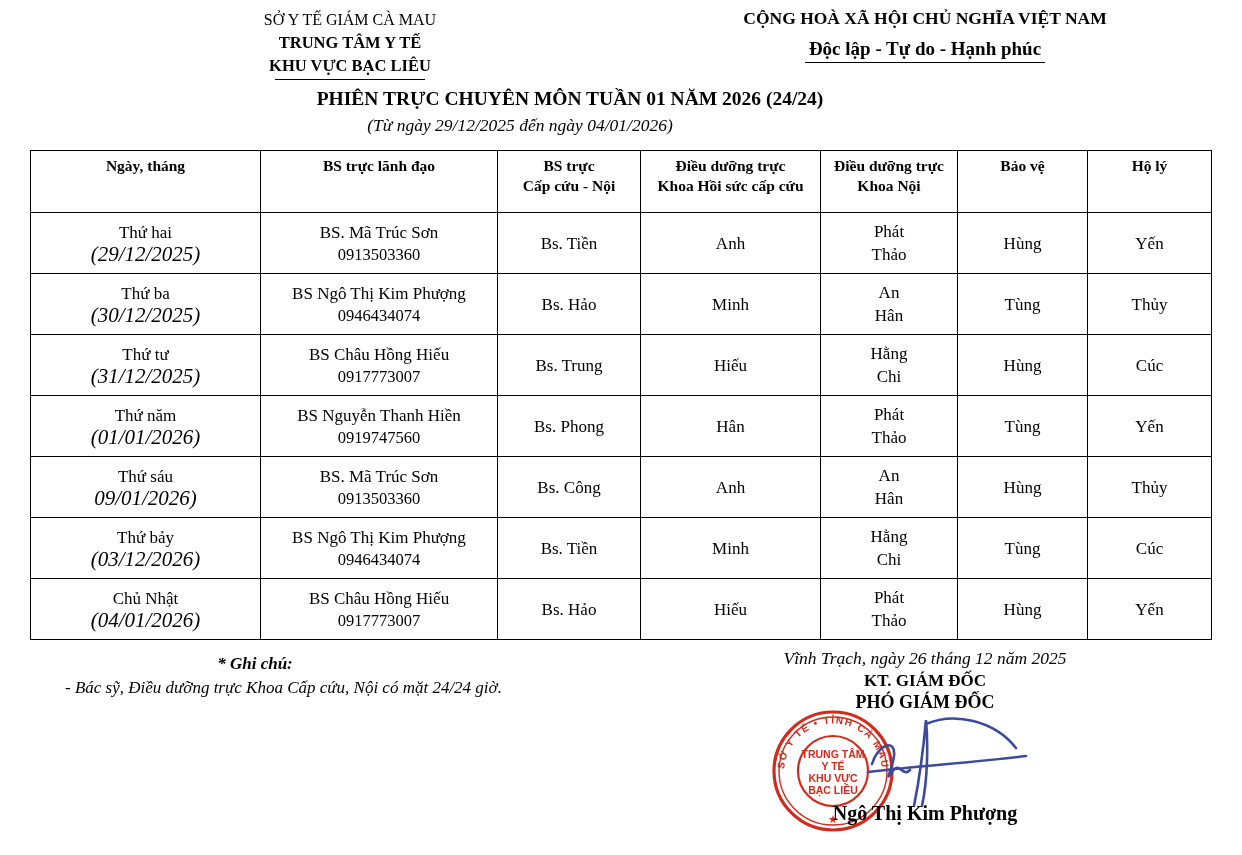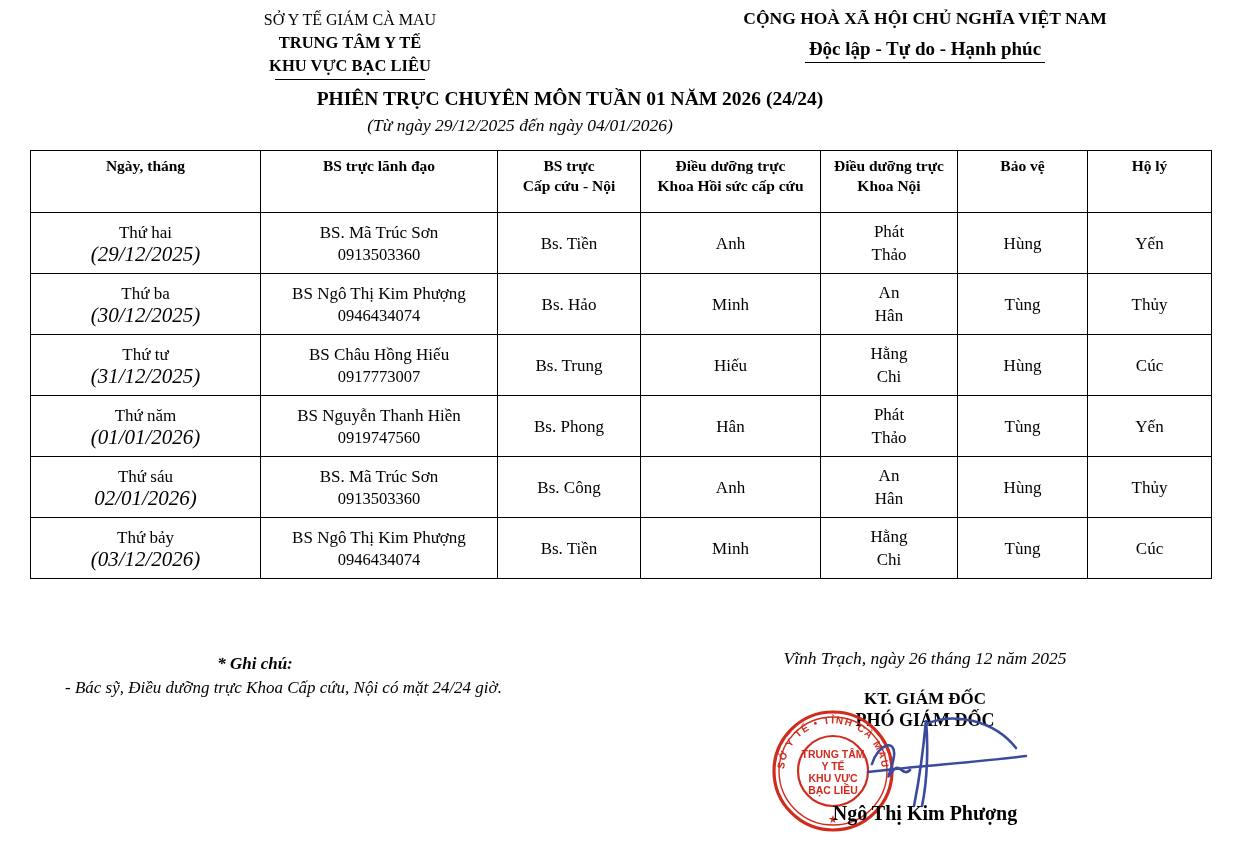--- a/index.html
+++ b/index.html
@@ -39,21 +39,21 @@
   td .phone { font-size: 16.5px; line-height: 21px; }
 
   
   .notes { left: 30px; top: 654px; width: 610px; }
   .notes .n-title { width: 450px; text-align: center; font-weight: bold; font-style: italic; font-size: 17px; }
   .notes .n-line { padding-left: 35px; font-style: italic; font-size: 17px; margin-top: 4px; }
 
   
   .sign { left: 690px; top: 648px; width: 470px; text-align: center; }
   .sign .place { font-style: italic; font-size: 17.5px; }
-  .sign .kt { font-weight: bold; font-size: 17px; margin-top: 20px; }
+  .sign .kt { font-weight: bold; font-size: 17px; margin-top: 2px; }
   .sign .role { font-weight: bold; font-size: 18px; margin-top: 1px; }
   .sign-name { left: 690px; top: 802px; width: 470px; text-align: center;
                font-weight: bold; font-size: 20px; }
 
   .stamp-wrap { left: 770px; top: 708px; width: 126px; height: 126px; }
   .sig-wrap { left: 858px; top: 712px; width: 190px; height: 100px; }
 </style>
 </head>
 <body>
 
@@ -129,38 +129,48 @@
     <td><div>Thứ năm</div><div class="date">(01/01/2026)</div></td>
     <td><div>BS Nguyễn Thanh Hiền</div><div class="phone">0919747560</div></td>
     <td>Bs. Phong</td>
     <td>Hân</td>
     <td>Phát
 Thảo</td>
     <td>Tùng</td>
     <td>Yến</td>
   </tr>
   <tr>
-    <td><div>Thứ sáu</div><div class="date">02/01/2026)</div></td>
+    <td><div>Thứ sáu</div><div class="date">09/01/2026)</div></td>
     <td><div>BS. Mã Trúc Sơn</div><div class="phone">0913503360</div></td>
     <td>Bs. Công</td>
     <td>Anh</td>
     <td>An
 Hân</td>
     <td>Hùng</td>
     <td>Thủy</td>
   </tr>
   <tr>
     <td><div>Thứ bảy</div><div class="date">(03/12/2026)</div></td>
     <td><div>BS Ngô Thị Kim Phượng</div><div class="phone">0946434074</div></td>
     <td>Bs. Tiền</td>
     <td>Minh</td>
     <td>Hằng
 Chi</td>
     <td>Tùng</td>
     <td>Cúc</td>
+  </tr>
+  <tr>
+    <td><div>Chủ Nhật</div><div class="date">(04/01/2026)</div></td>
+    <td><div>BS Châu Hồng Hiếu</div><div class="phone">0917773007</div></td>
+    <td>Bs. Hảo</td>
+    <td>Hiếu</td>
+    <td>Phát
+Thảo</td>
+    <td>Hùng</td>
+    <td>Yến</td>
   </tr>
 </tbody>
   </table>
 
 <div class="abs notes">
   <div class="n-title">* Ghi chú:</div>
   <div class="n-line">- Bác sỹ, Điều dưỡng trực Khoa Cấp cứu, Nội có mặt 24/24 giờ.</div>
 </div>
 
 <div class="abs sign">

